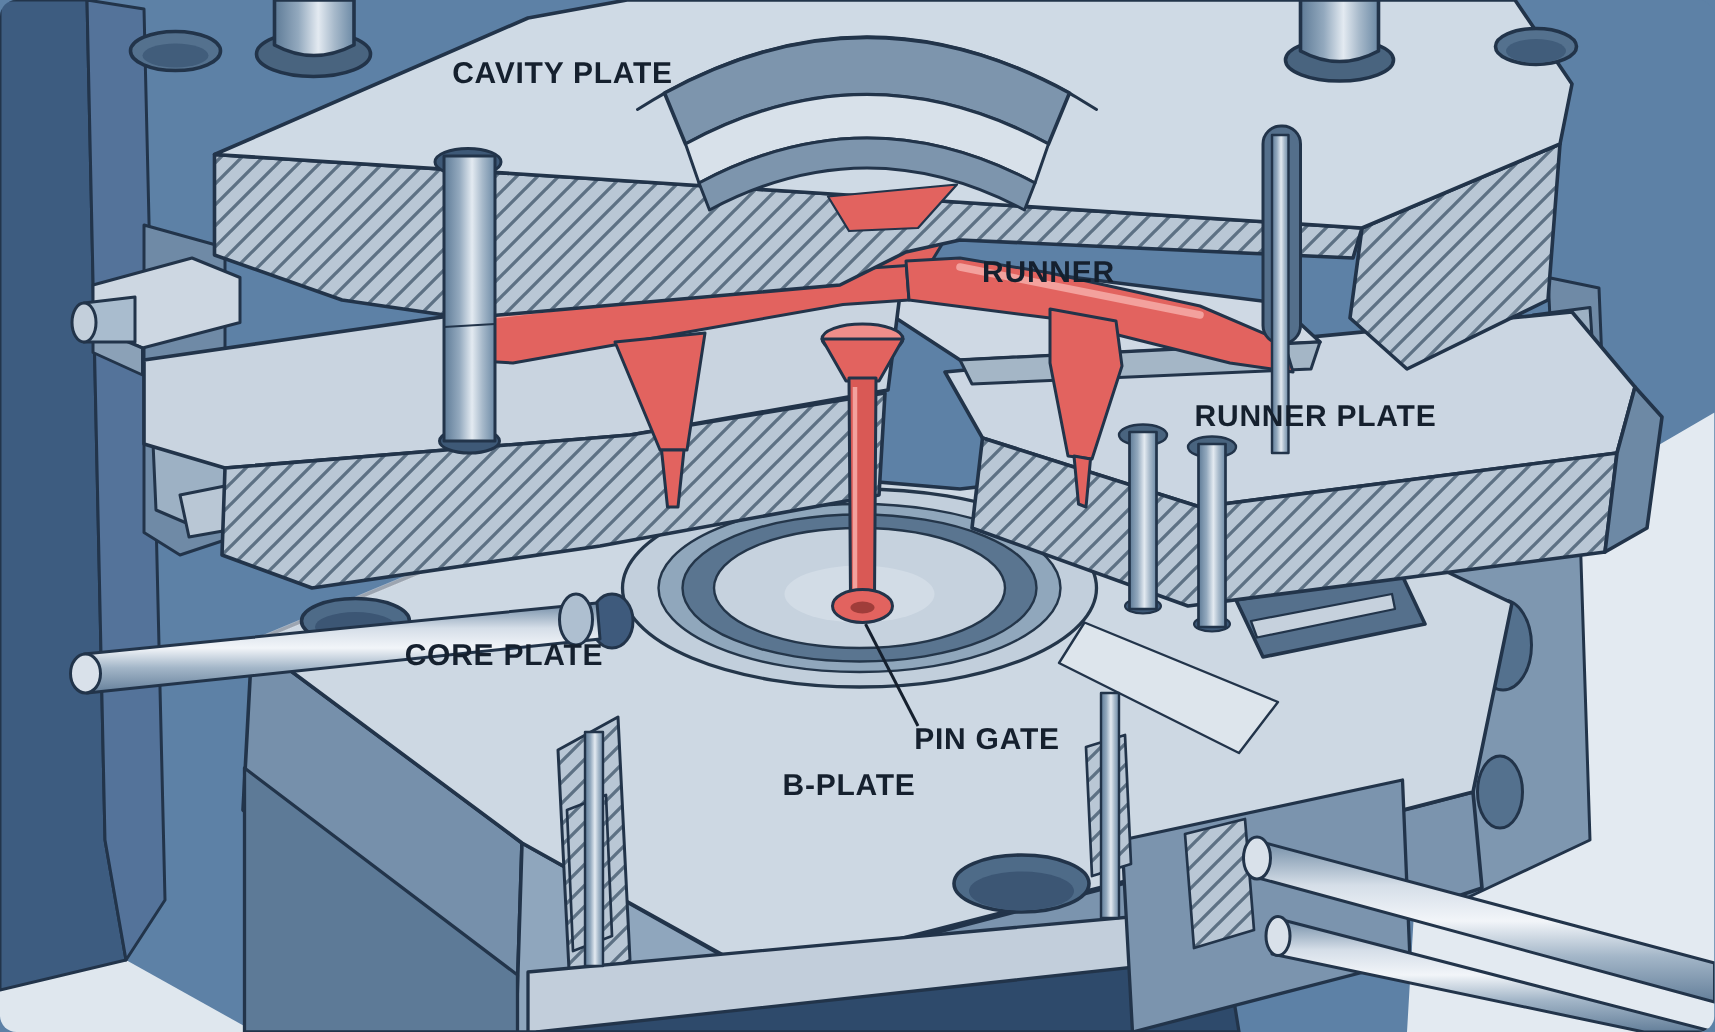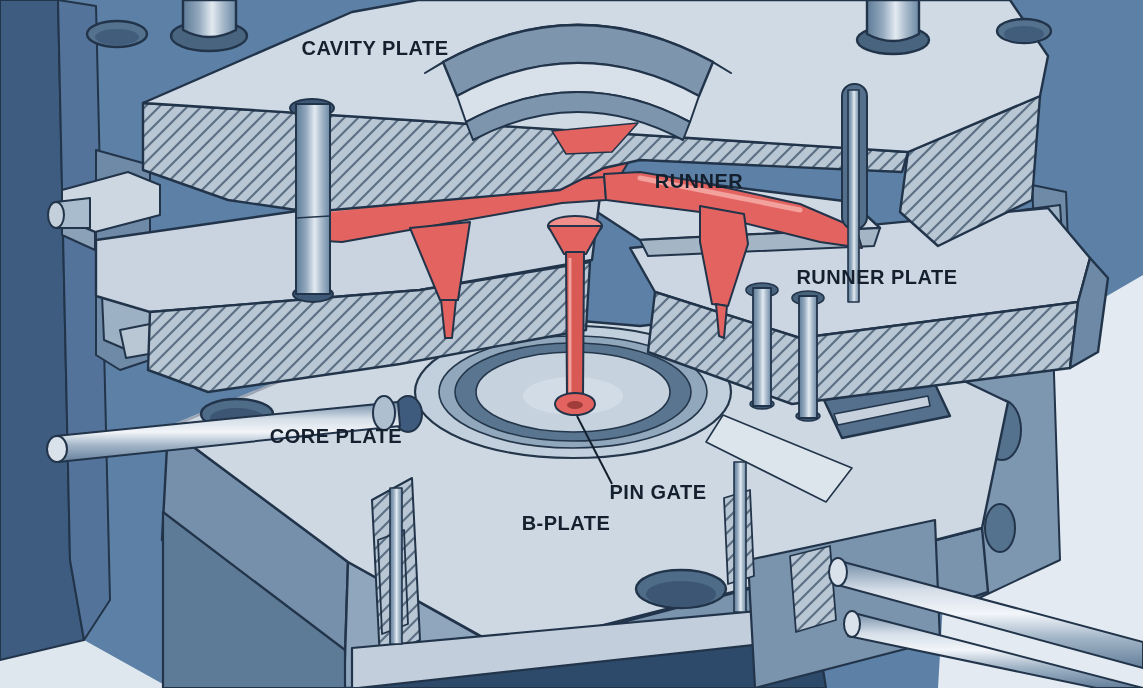--- a/index.html
+++ b/index.html
@@ -1,17 +1,17 @@
 <!DOCTYPE html>
 <html><head>
 <meta charset="utf-8">
 <style>
   html,body{margin:0;padding:0;background:#5d81a6;}
   #stage{position:relative;width:1143px;height:688px;overflow:hidden;
-         font-family:"Liberation Sans",sans-serif;}
+         font-family:"Liberation Sans",sans-serif;border-radius:11px;}
   svg{position:absolute;left:0;top:0;display:block;}
   text.lbl{font-family:"Liberation Sans",sans-serif;font-weight:bold;
            font-size:20px;letter-spacing:.5px;fill:#15202e;}
 </style>
 </head>
 <body>
 
 <div id="stage">
 <svg width="1143" height="688" viewBox="0 0 1143 688">
   <defs>

